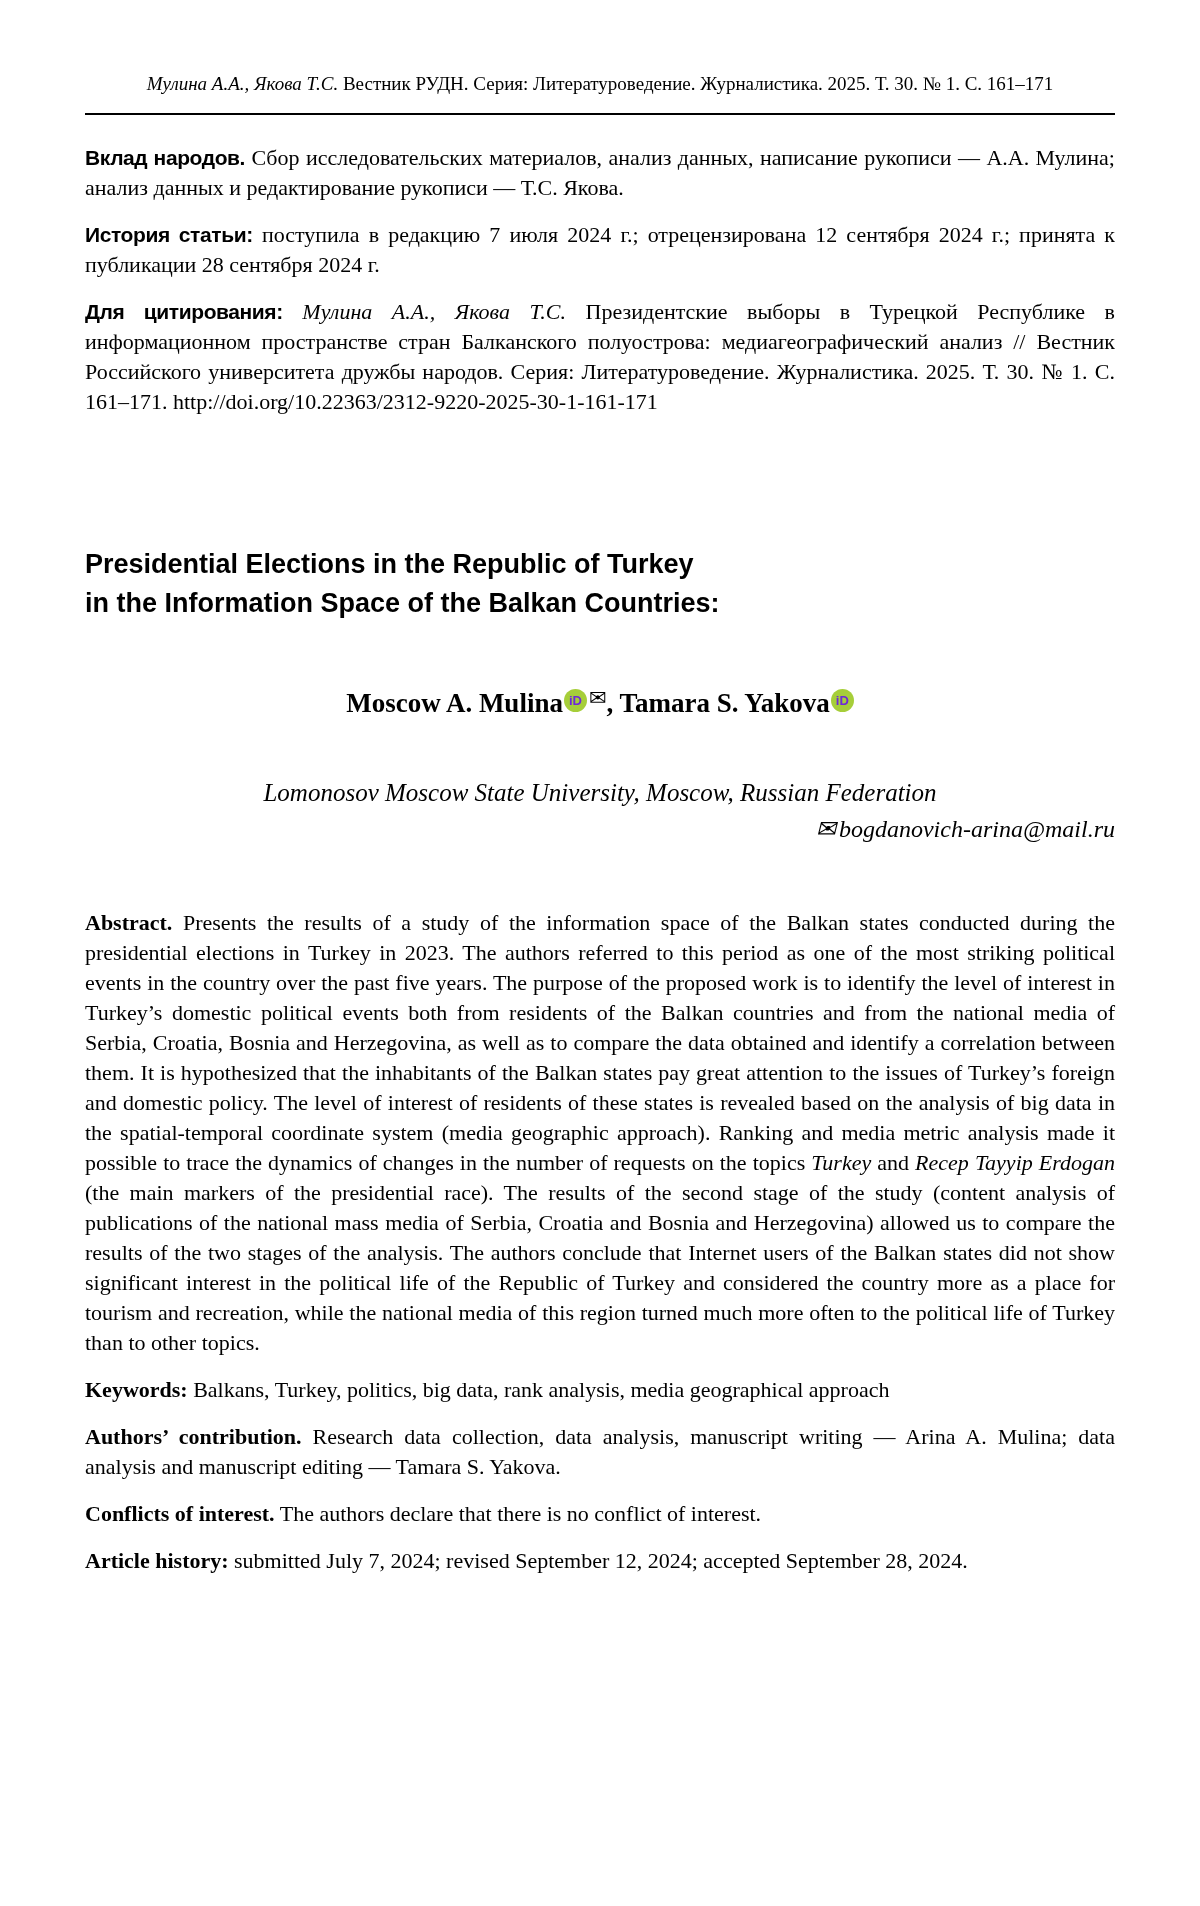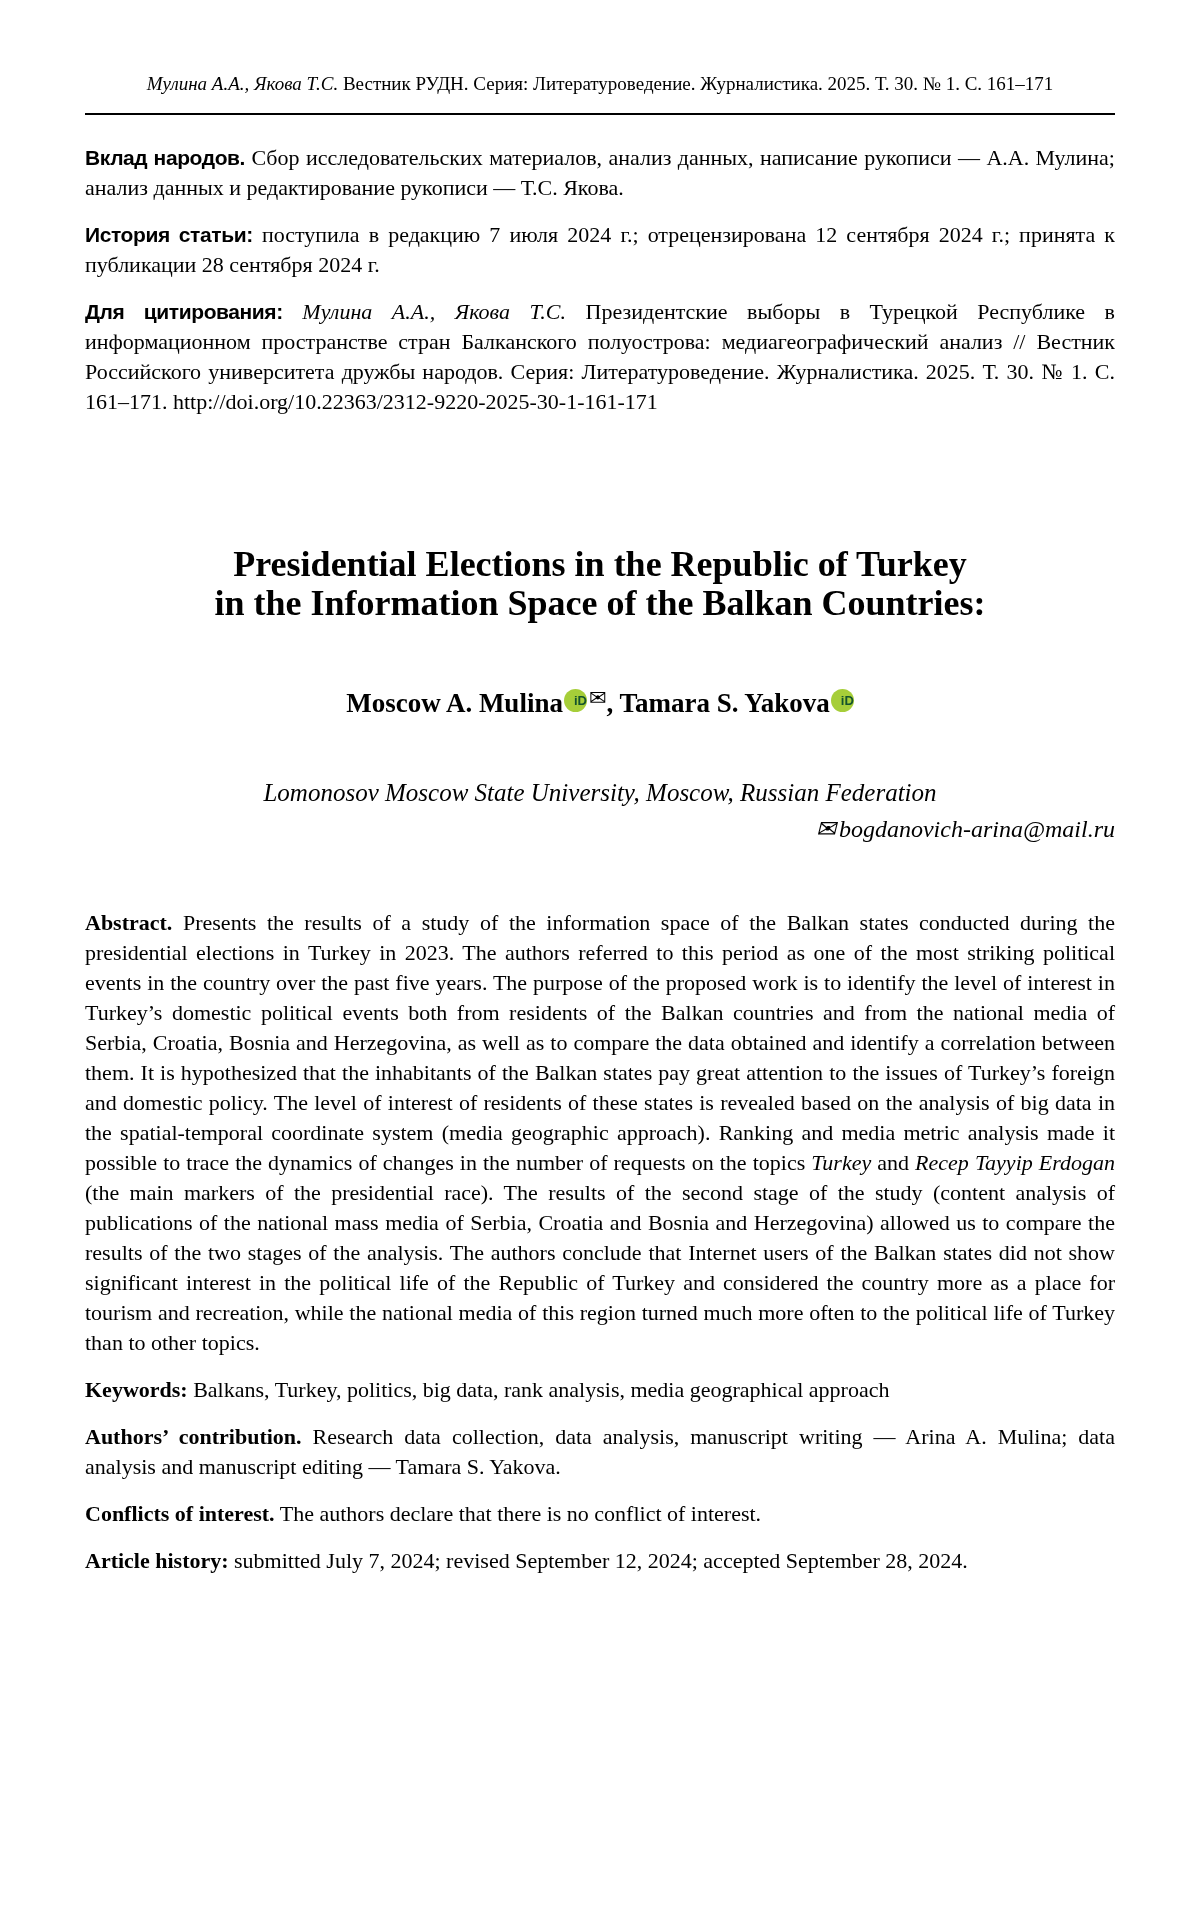--- a/index.html
+++ b/index.html
@@ -41,47 +41,47 @@
     font-family: "Liberation Sans", sans-serif;
     font-weight: bold;
     font-size: 21px;
     letter-spacing: -0.4px;
   }
   .label-en { font-weight: bold; }
   .cit-authors { font-style: italic; }
   .doi-url { overflow-wrap: anywhere; }
 
   .title {
-    font-family: Liberation Serif, serif;
+    font-family: Liberation Sans, sans-serif;
     font-weight: bold;
-    font-size: 36px;
+    font-size: 27px;
     line-height: 39px;
-    text-align: center;
+    text-align: left;
     margin: 128px 0 0 0;
   }
   .title-line { display: block; }
 
   .authors {
     text-align: center;
     font-weight: bold;
     font-size: 27px;
     line-height: 34px;
     margin: 58px 0 0 0;
   }
   .orcid-badge {
     display: inline-block;
     width: 23px; height: 23px;
     border-radius: 50%;
     background: #A6CE39;
-    color: #14532d;
+    color: #6d28d9;
     font-family: "Liberation Sans", sans-serif;
     font-weight: bold;
     font-size: 13px;
     line-height: 23px;
-    text-align: right;
+    text-align: center;
     vertical-align: 7px;
     margin-left: 1px;
     letter-spacing: 0;
   }
   .mail-sup {
     font-weight: normal;
     font-size: 21px;
     vertical-align: 7px;
     margin-left: 2px;
   }

